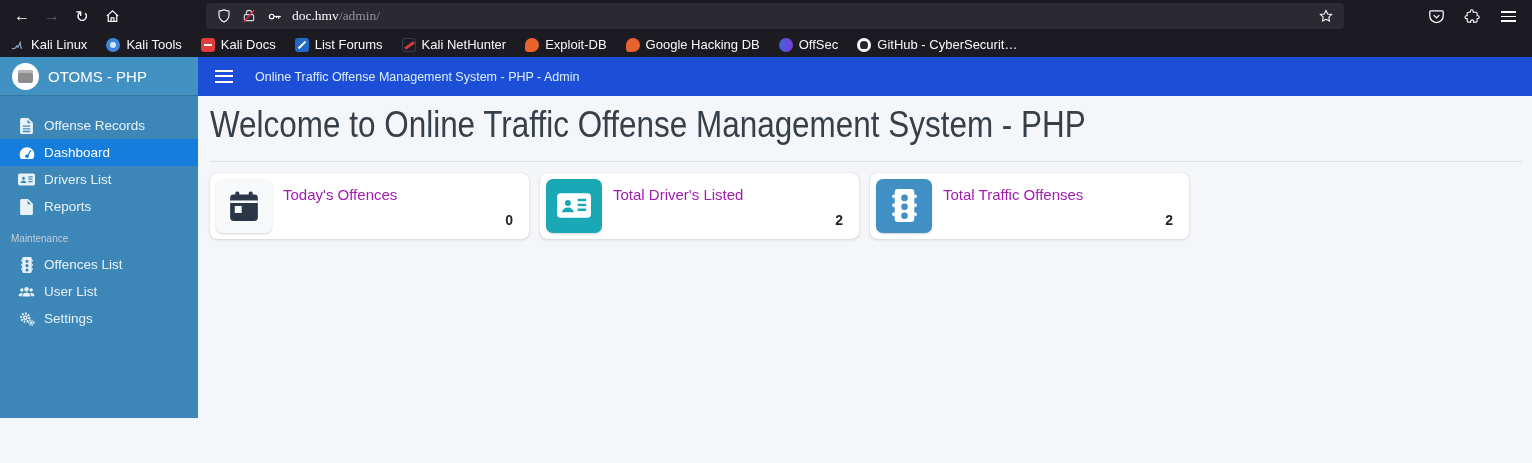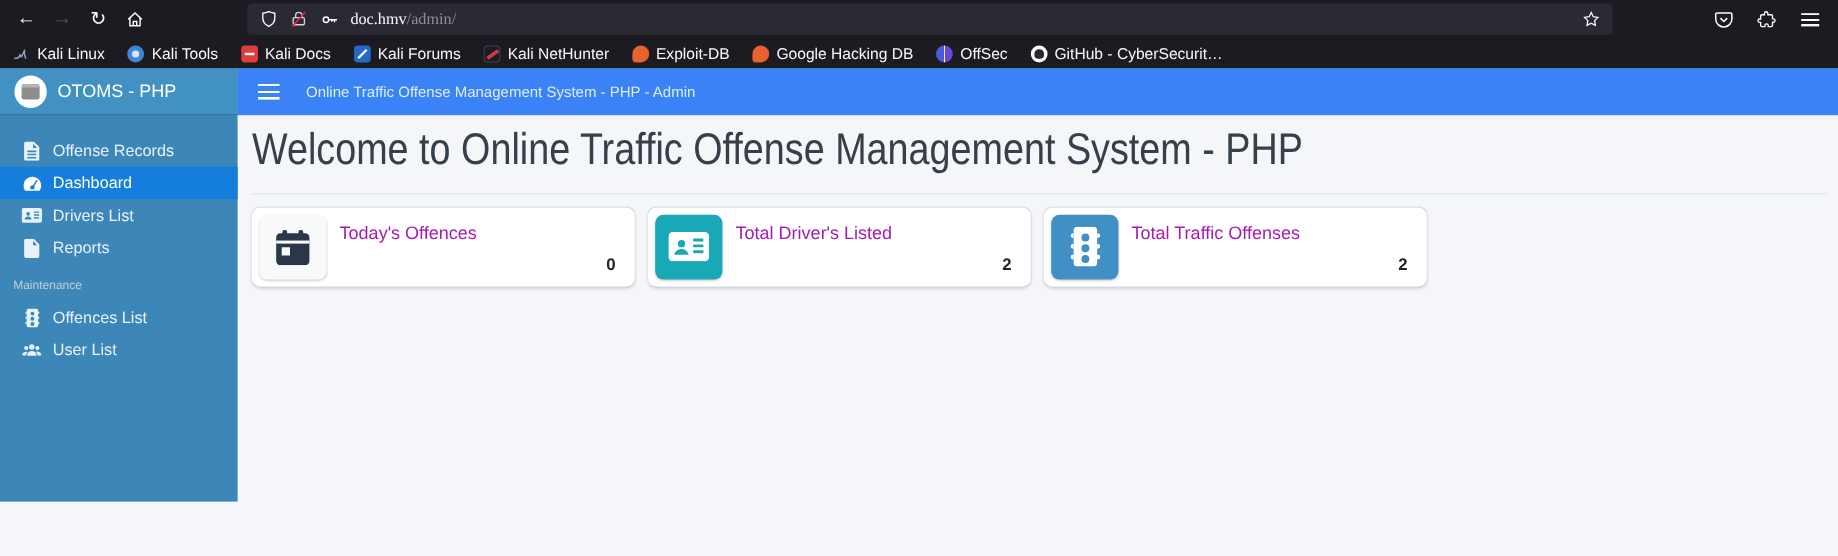--- a/index.html
+++ b/index.html
@@ -75,21 +75,21 @@
   .menu-item {
     height:27px; display:flex; align-items:center; padding-left:18px;
     color:#e9f2f8; font-size:13.5px; cursor:pointer; white-space:nowrap;
   }
   .menu-item.active { background:#157ddb; color:#fff; }
   .mi-icon { width:17px; display:flex; justify-content:center; align-items:center; flex:0 0 auto; }
   .mi-label { margin-left:9px; }
   .section-label { color:#c3ced6; font-size:10px; padding:13px 0 7px 11px; }
 
   .main { flex:1; display:flex; flex-direction:column; min-width:0; }
-  .navbar { height:39px; background:#3b82f6; display:flex; align-items:center; padding:0 15px 0 17px; }
+  .navbar { height:39px; background:#1d4ed8; display:flex; align-items:center; padding:0 15px 0 17px; }
   .nav-toggle { width:18px; height:13px; cursor:pointer; flex:0 0 auto;
     background:linear-gradient(#fff 0 2px, transparent 2px 5.5px,
                #fff 5.5px 7.5px, transparent 7.5px 11px, #fff 11px 13px); }
   .nav-title { color:#ddeef9; font-size:12.5px; margin-left:22px; white-space:nowrap; }
   .user-pill {
     margin-left:auto; background:#fff; border-radius:13px; height:24px;
     display:flex; align-items:center; gap:7px; padding:0 11px 0 2px; cursor:pointer;
     box-shadow:0 1px 2px rgba(0,0,0,.15);
   }
   .user-avatar { width:21px; height:21px; border-radius:50%; overflow:hidden; flex:0 0 auto; }
@@ -198,21 +198,21 @@
     <span class="bm">
       <span class="fv fv-tools"></span>
       <span>Kali Tools</span>
     </span>
     <span class="bm">
       <span class="fv fv-docs"></span>
       <span>Kali Docs</span>
     </span>
     <span class="bm">
       <span class="fv fv-forums"></span>
-      <span>Kali Forums</span>
+      <span>List Forums</span>
     </span>
     <span class="bm">
       <span class="fv fv-nethunter"></span>
       <span>Kali NetHunter</span>
     </span>
     <span class="bm">
       <span class="fv fv-edb"></span>
       <span>Exploit-DB</span>
     </span>
     <span class="bm">
@@ -285,20 +285,32 @@
         </span>
         <span class="mi-label">Offences List</span>
       </div>
       <div class="menu-item">
         <span class="mi-icon">
           <svg width="18" height="12" viewBox="0 0 30 20">
               <path fill="currentColor" d="M15 9a4 4 0 1 0 0-8 4 4 0 0 0 0 8zM6.8 9.4a3 3 0 1 0 0-6 3 3 0 0 0 0 6zm16.4 0a3 3 0 1 0 0-6 3 3 0 0 0 0 6zM15 11c-3.4 0-6.2 2.3-6.9 5.4-.2.8.5 1.6 1.3 1.6h11.2c.8 0 1.5-.8 1.3-1.6A7.1 7.1 0 0 0 15 11zm-8.9.9c-2.4.1-4.4 1.7-5 3.9-.2.8.4 1.6 1.2 1.6h4.3c.1-2 1-3.9 2.4-5.2a5.2 5.2 0 0 0-2.9-.3zm17.8 0c-1-.2-2-.1-2.9.3 1.4 1.3 2.3 3.2 2.4 5.2h4.3c.8 0 1.4-.8 1.2-1.6-.6-2.2-2.6-3.8-5-3.9z"></path>
             </svg>
         </span>
         <span class="mi-label">User List</span>
+      </div>
+      <div class="menu-item">
+        <span class="mi-icon">
+          <svg width="16" height="16" viewBox="0 0 24 24">
+              <circle cx="9.5" cy="10" r="6" fill="none" stroke="currentColor" stroke-width="3.4" stroke-dasharray="2.6 1.9"></circle>
+              <circle cx="9.5" cy="10" r="3.4" fill="currentColor"></circle>
+              <circle cx="9.5" cy="10" r="1.3" fill="#3c87b8"></circle>
+              <circle cx="18.5" cy="17.5" r="3.6" fill="none" stroke="currentColor" stroke-width="2.4" stroke-dasharray="1.7 1.4"></circle>
+              <circle cx="18.5" cy="17.5" r="1.9" fill="currentColor"></circle>
+            </svg>
+        </span>
+        <span class="mi-label">Settings</span>
       </div>
     </div>
   </div>
 
   <div class="main">
     <div class="navbar">
       <span class="nav-toggle"></span>
       <span class="nav-title">Online Traffic Offense Management System - PHP - Admin</span>
     </div>
 

